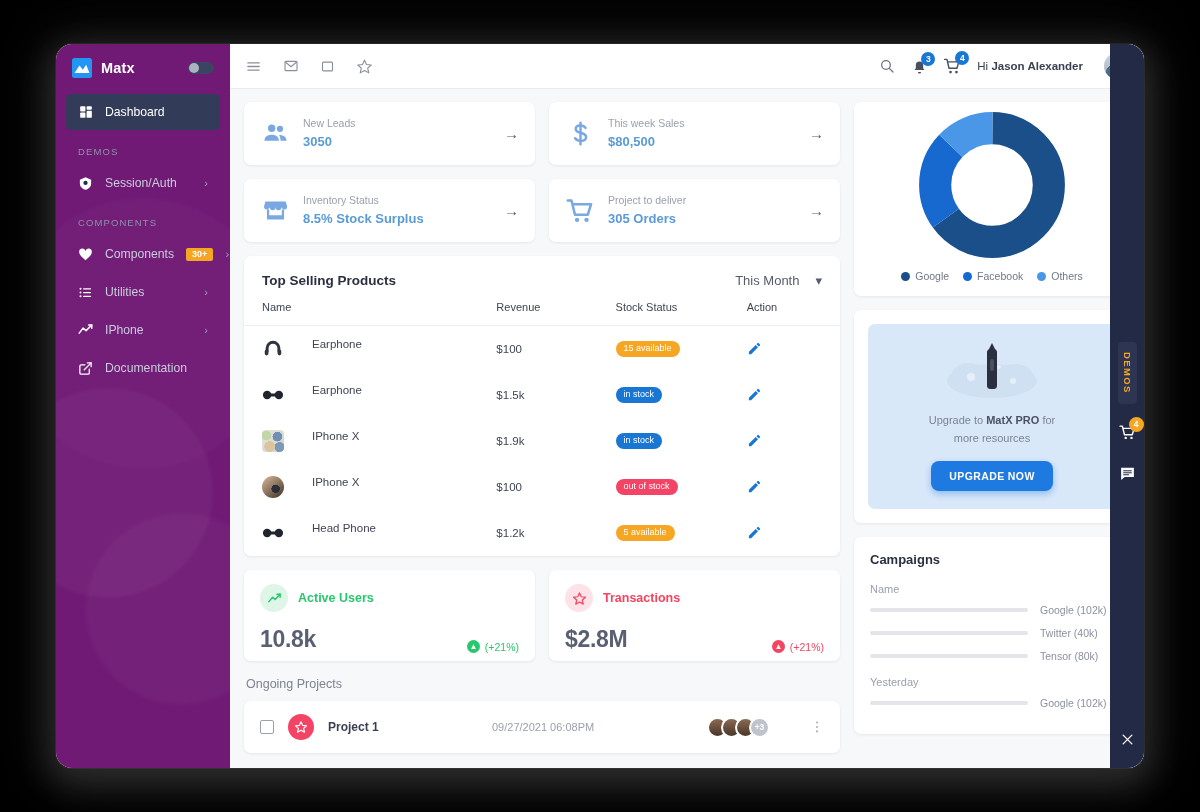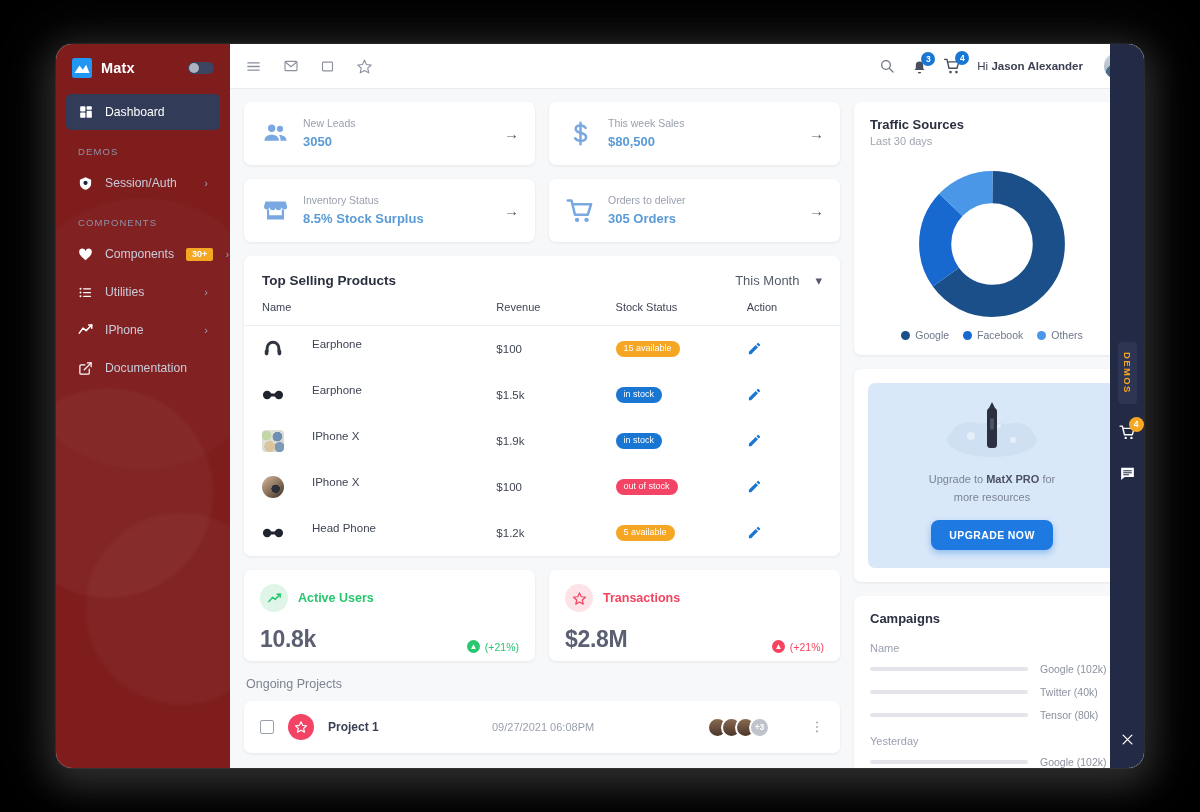--- a/index.html
+++ b/index.html
@@ -20,21 +20,21 @@
     background: #f7f8fa;
     box-shadow: 0 0 0 1px rgba(255,255,255,.06),
                 0 10px 34px 10px rgba(255,255,255,.14),
                 0 0 60px 18px rgba(255,255,255,.05);
     display: flex;
   }
 
   
   #sidebar {
     width: 174px; flex: 0 0 174px;
-    background: #7f1d1d;
+    background: #701a75;
     color: #d6d9e4;
     position: relative;
   }
   #sidebar::after{
     content:""; position:absolute; inset:0;
     background:
       radial-gradient(circle at 30% 62%, rgba(255,255,255,.035) 0 22%, transparent 23%),
       radial-gradient(circle at 72% 78%, rgba(255,255,255,.03) 0 16%, transparent 17%),
       radial-gradient(circle at 50% 40%, rgba(255,255,255,.02) 0 30%, transparent 31%);
     pointer-events:none;
@@ -416,21 +416,21 @@
 
           <div class="card stat-card">
             <span class="stat-ico">
               <svg viewBox="0 0 24 24" width="28" height="28" fill="#7aa8e0">
                   <path d="M1.5 3h3.2l3 12.2h11l2.8-9H6.5" fill="none" stroke="#7aa8e0" stroke-width="2.2" stroke-linecap="round" stroke-linejoin="round"></path>
                   <circle cx="9.5" cy="19.6" r="1.9"></circle>
                   <circle cx="17.6" cy="19.6" r="1.9"></circle>
                 </svg>
             </span>
             <span class="stat-txt">
-              <span class="stat-label" style="display:block">Orders to deliver</span>
+              <span class="stat-label" style="display:block">Project to deliver</span>
               <span class="stat-value">305 Orders</span>
             </span>
             <span class="stat-arrow">→</span>
           </div>
         </div>
 
         <div class="card">
           <div class="tbl-head">
             <span class="tbl-title">Top Selling Products</span>
             <span class="tbl-select">
@@ -611,24 +611,20 @@
               </span>
               <span class="proj-menu">⋮</span>
             </div>
           </div>
         </div>
       </div>
 
       <div id="col-right">
 
         <div class="card">
-          <div class="rc-pad">
-            <div class="rc-title">Traffic Sources</div>
-            <div class="rc-sub">Last 30 days</div>
-          </div>
           <div class="donut-wrap">
             <svg width="150" height="150" viewBox="0 0 42 42">
               <circle cx="21" cy="21" r="15.9155" fill="transparent" stroke="#1a4f8a" stroke-width="9" stroke-dasharray="65 35" stroke-dashoffset="25"></circle>
               <circle cx="21" cy="21" r="15.9155" fill="transparent" stroke="#1769cf" stroke-width="9" stroke-dasharray="22 78" stroke-dashoffset="-40"></circle>
               <circle cx="21" cy="21" r="15.9155" fill="transparent" stroke="#4a97e8" stroke-width="9" stroke-dasharray="13 87" stroke-dashoffset="-62"></circle>
             </svg>
           </div>
           <div class="legend">
             <span class="lg">
               <span class="lg-dot" style="background:#1a4f8a"></span>

